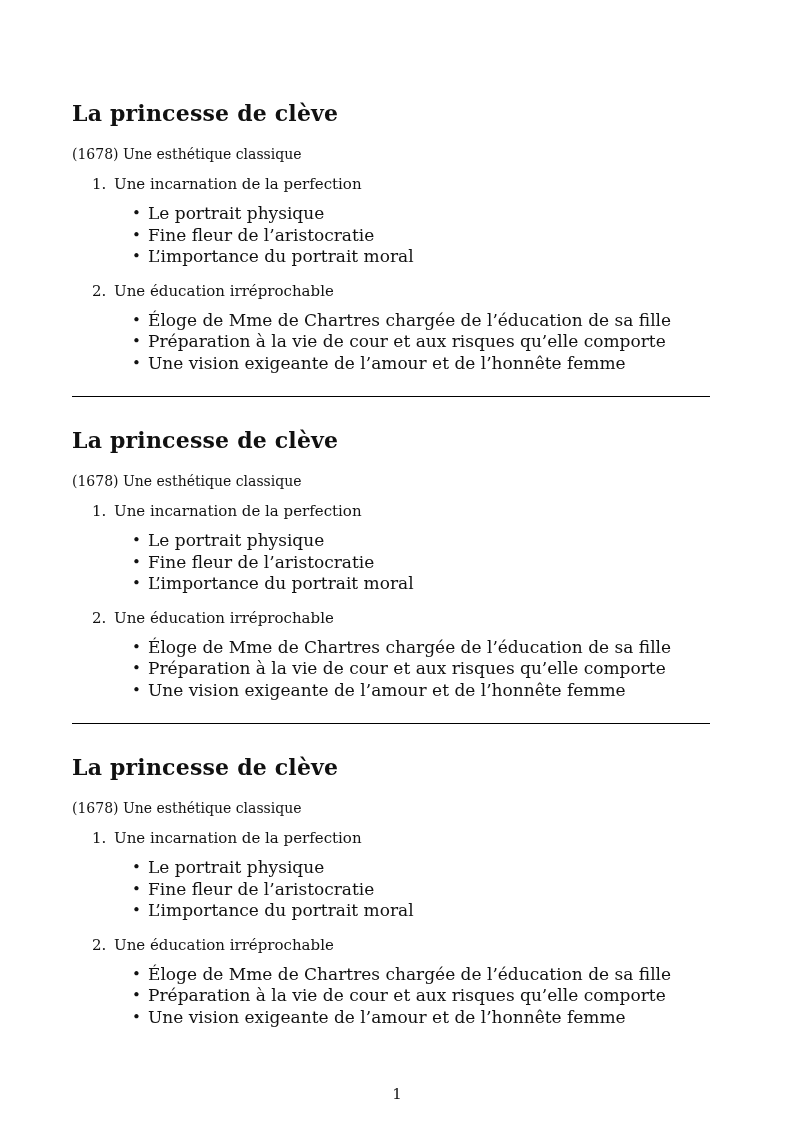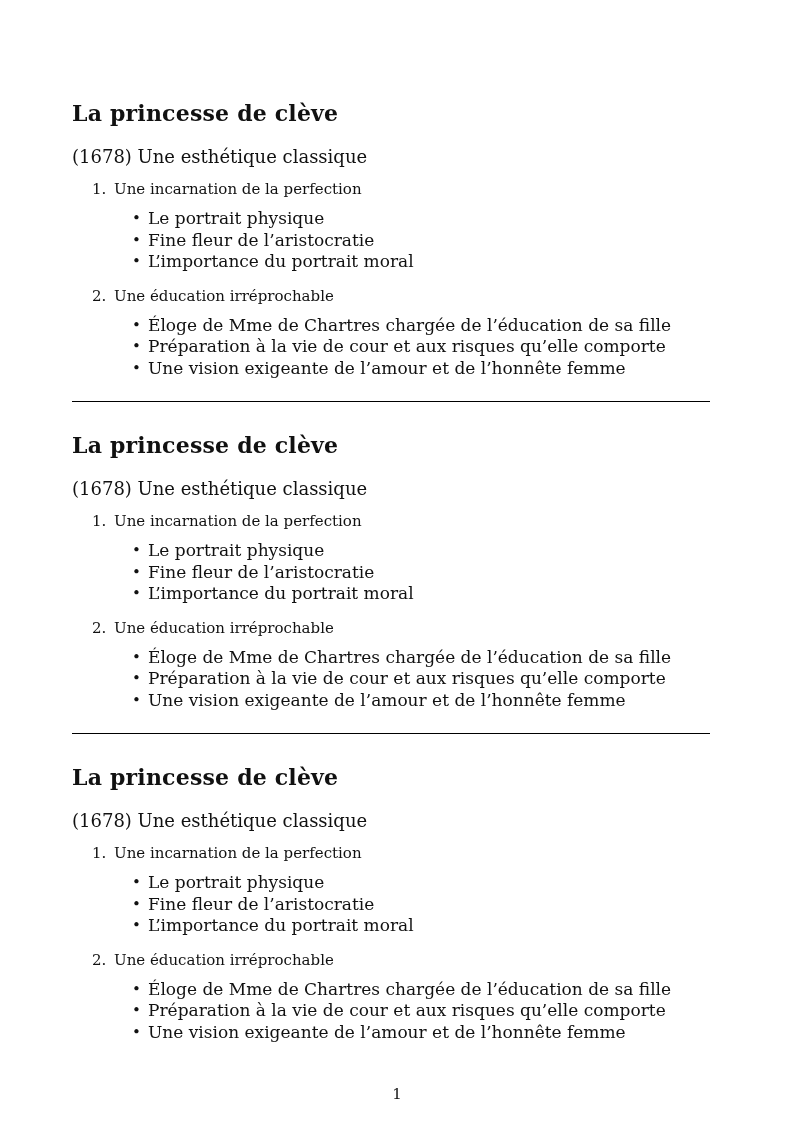--- a/index.html
+++ b/index.html
@@ -18,21 +18,21 @@
   }
   .content { width: 638px; }
   .section { }
   .section-title {
     font-size: 22px;
     font-weight: 700;
     letter-spacing: 0.2px;
     margin-bottom: 20px;
   }
   .section-subtitle {
-    font-size: 18px;
+    font-size: 14px;
     margin-bottom: 13px;
   }
   .num-item {
     display: flex;
     padding-left: 20px;
     font-size: 15px;
     margin-top: 8px;
     margin-bottom: 8px;
   }
   .num-item .num {

